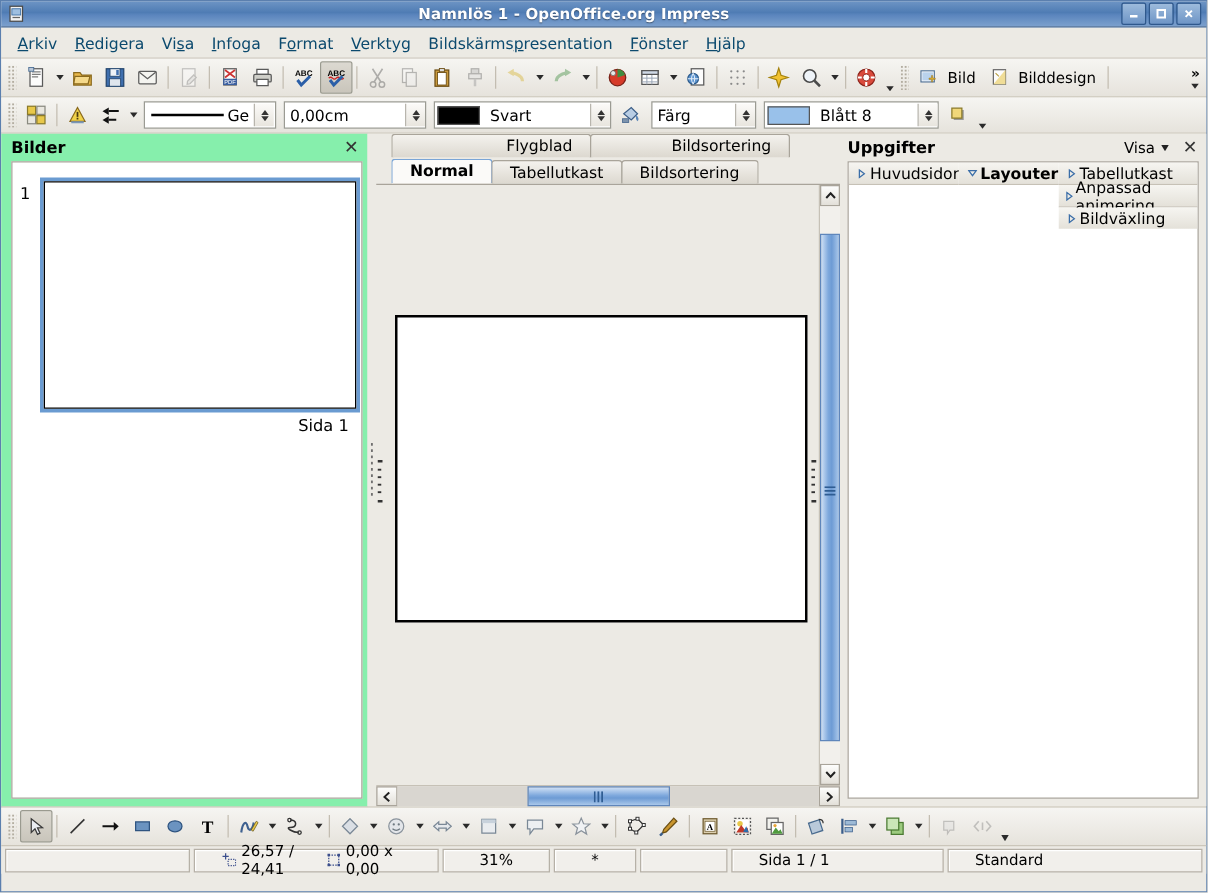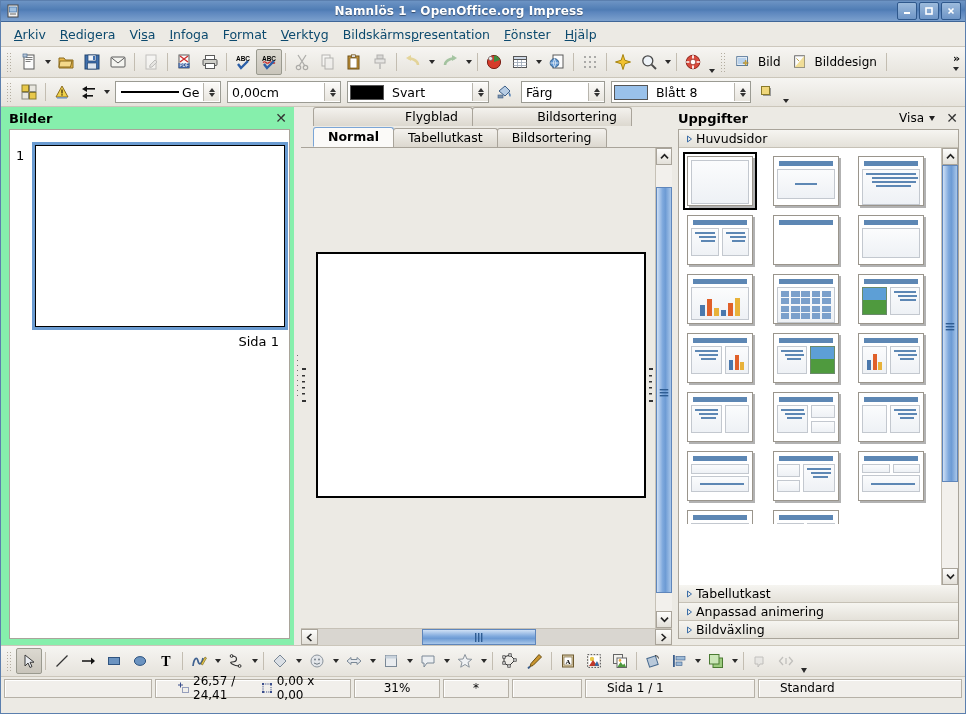--- a/index.html
+++ b/index.html
@@ -112,21 +112,21 @@
   .hthumb{position:absolute;top:0;bottom:0;
           background:linear-gradient(to bottom,#cfe0f5,#7fa9dd 45%,#6d9bd4 60%,#a9c7ea);
           border:1px solid #5f86bb;display:flex;align-items:center;justify-content:center;}
 
   
   .tasks{width:293px;display:flex;flex-direction:column;background:#eceae4;}
   .taskhdr{height:22px;display:flex;align-items:center;padding:0 6px 0 6px;}
   .taskhdr .t{flex:1;font-weight:bold;font-size:13px;}
   .taskhdr .visa{font-size:12px;margin-right:5px;}
   .taskbody{flex:1;margin:0 6px 6px 6px;border:1px solid #a9a49a;background:#fff;
-            display:flex;flex-direction:column;overflow:hidden;}
+            display:flex;flex-direction:row;overflow:hidden;}
   .acc{height:17px;display:flex;align-items:center;padding-left:4px;
        background:linear-gradient(to bottom,#f6f5f1,#e4e1d9);border-bottom:1px solid #c6c1b6;}
   .acc .tw{width:13px;display:flex;align-items:center;justify-content:center;}
   .acc .lbl{font-size:12.5px;}
   .acc.open .lbl{font-weight:bold;}
   .layoutarea{flex:1;display:flex;background:#fff;overflow:hidden;}
   .layoutgrid{flex:1;display:grid;grid-template-columns:repeat(3,1fr);
               gap:9px 9px;padding:8px 6px 6px 8px;align-content:start;}
   .lay{width:66px;height:50px;position:relative;}
   .lay .sel{position:absolute;left:-4px;top:-4px;right:-4px;bottom:-4px;border:2px solid #000;}
@@ -604,20 +604,28 @@
       </div>
 
       <div class="taskbody">
         <div class="acc">
           <div class="tw">
             <svg width="7" height="8" viewBox="0 0 7 8">
                 <path d="M1.5 1 L5.5 4 L1.5 7 z" fill="none" stroke="#3b6ea8" stroke-width="1"></path>
               </svg>
           </div>
           <div class="lbl">Huvudsidor</div>
+        </div>
+        <div class="acc open">
+          <div class="tw">
+            <svg width="8" height="7" viewBox="0 0 8 7">
+                <path d="M1 1.5 L7 1.5 L4 5.5 z" fill="none" stroke="#3b6ea8" stroke-width="1"></path>
+              </svg>
+          </div>
+          <div class="lbl">Layouter</div>
         </div>
 
         <div class="layoutarea">
           <div class="layoutgrid">
 
             <div class="lay">
               <div class="sel"></div>
               <div class="laybox">
                   <div class="lpane" style="height:100%"></div>
                 </div>

